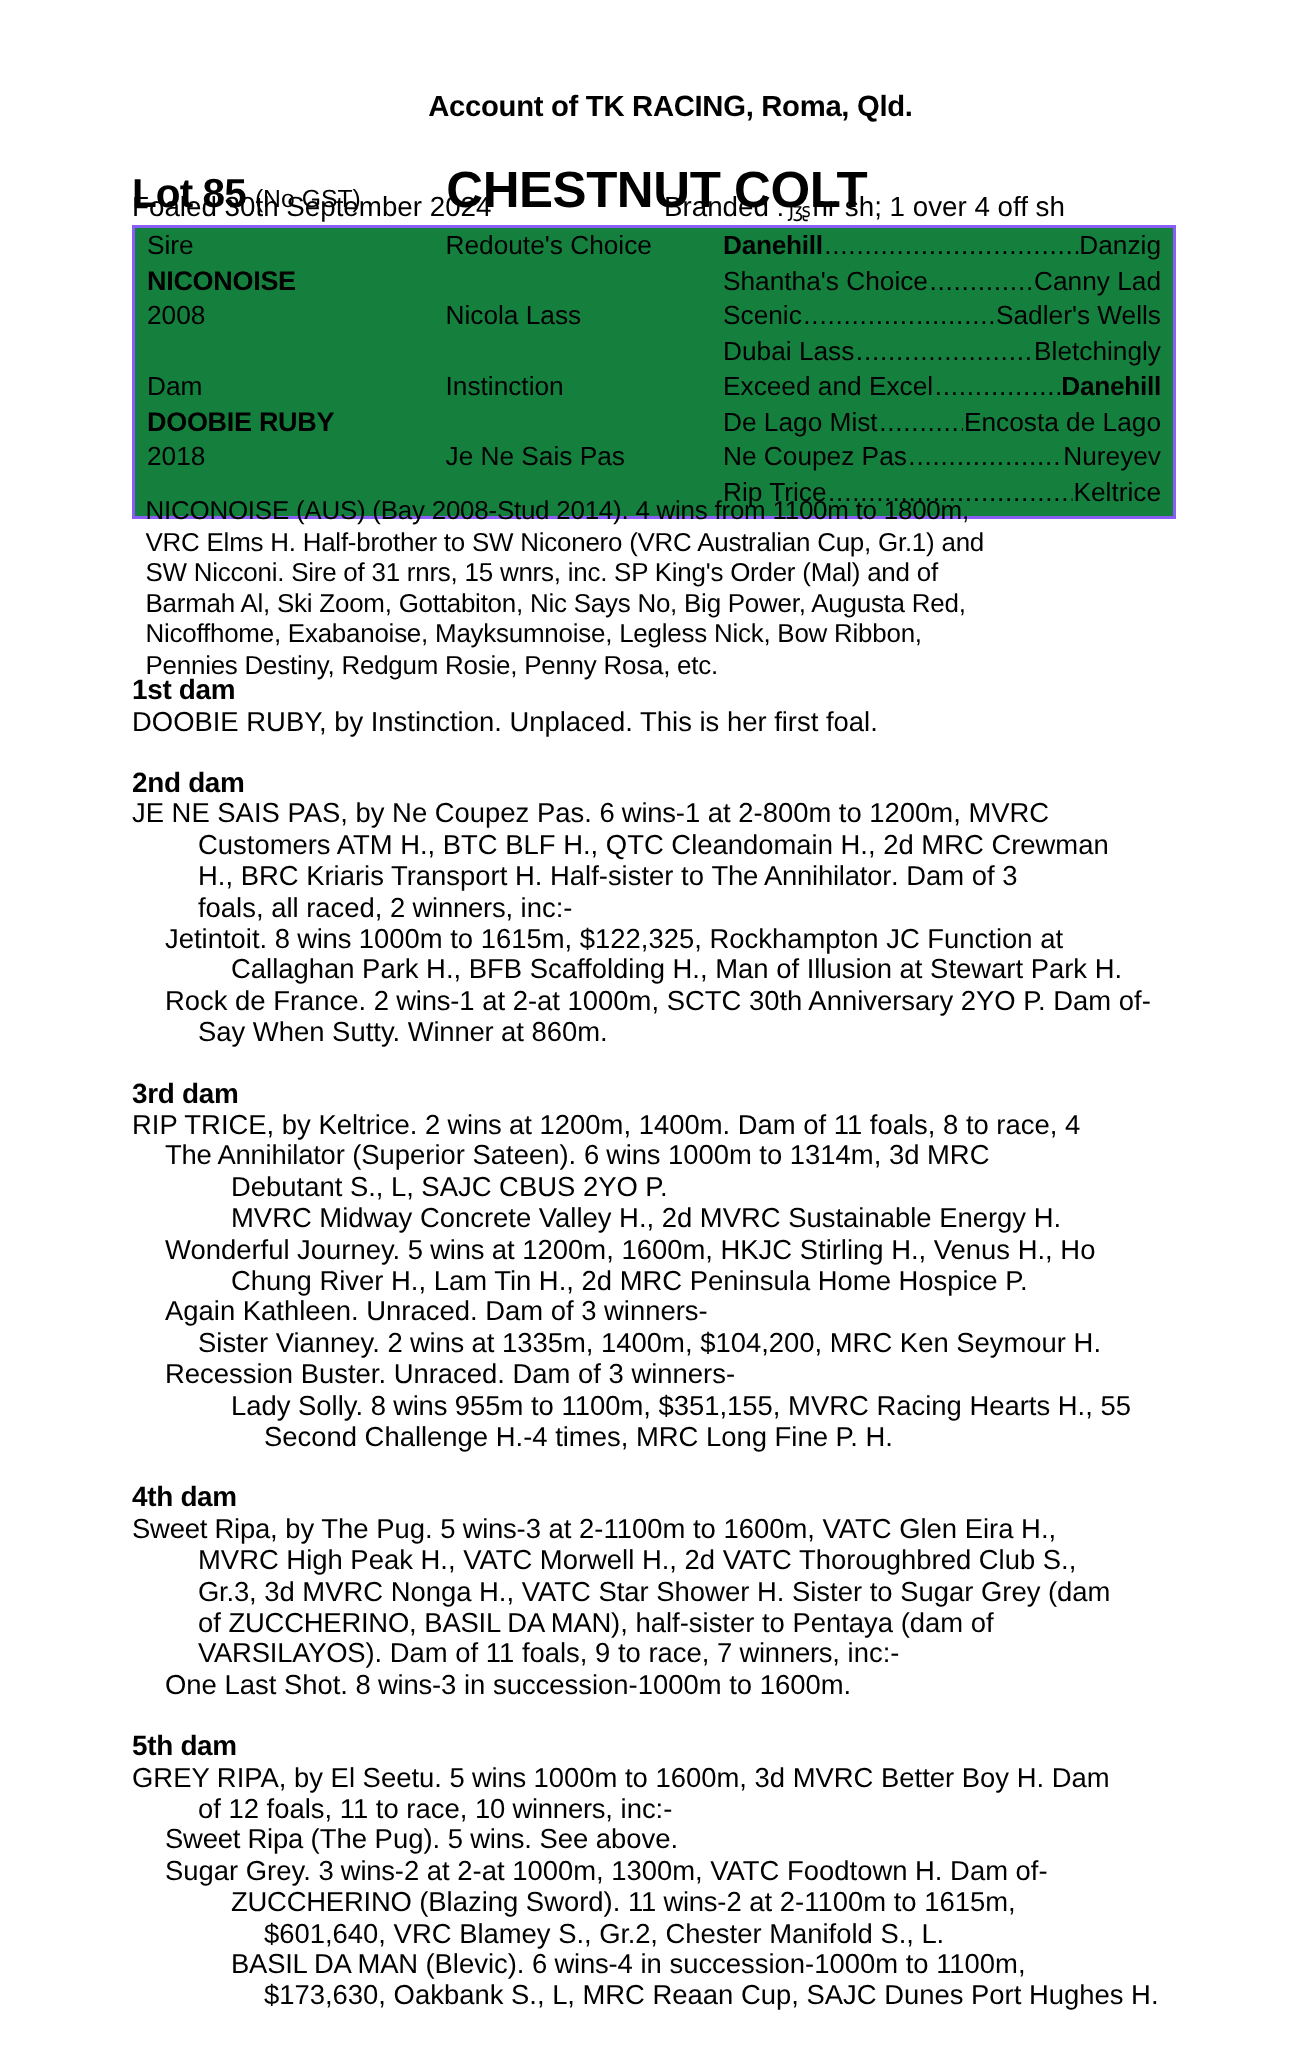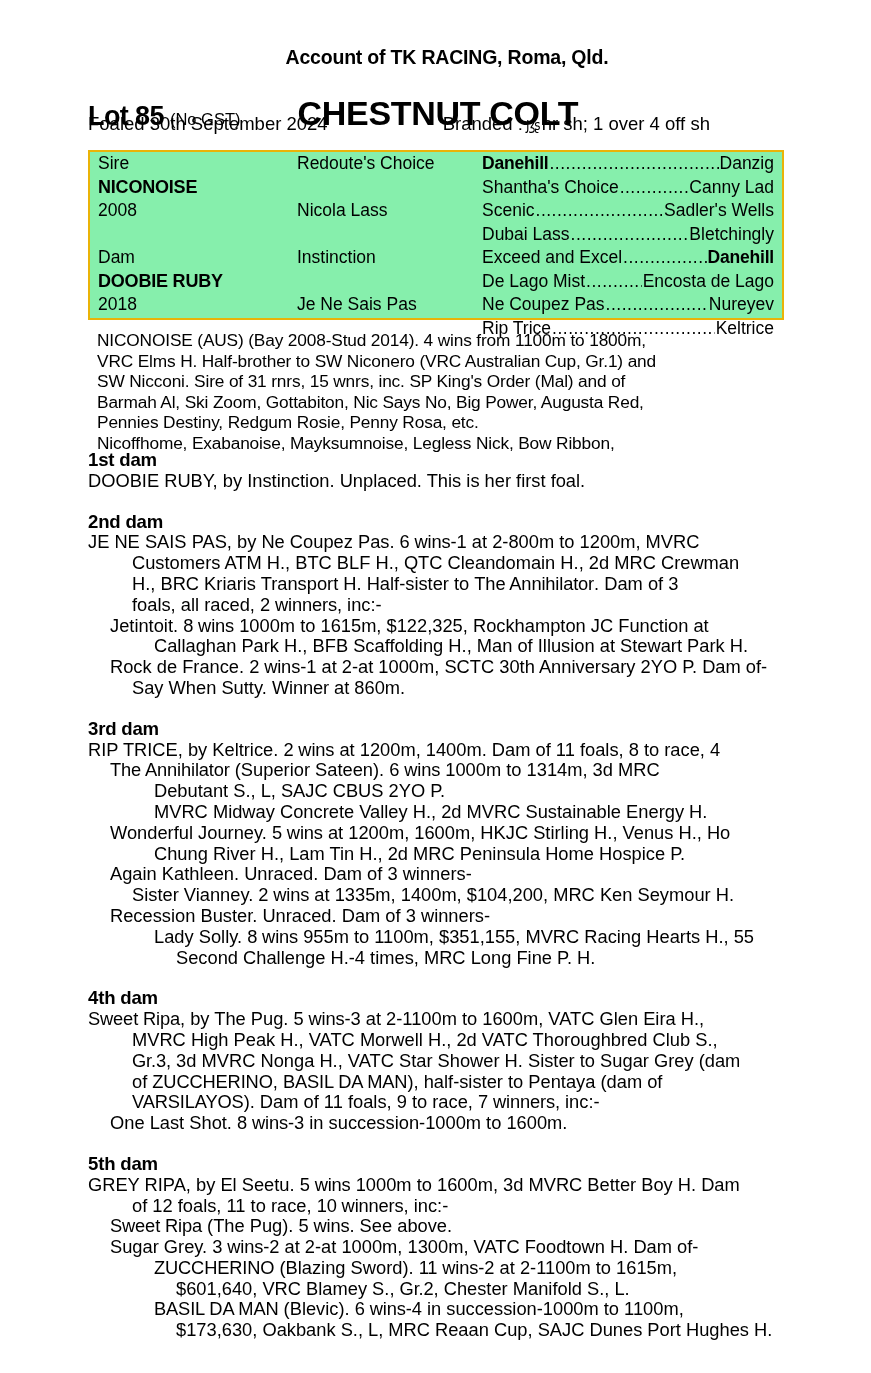--- a/index.html
+++ b/index.html
@@ -20,21 +20,21 @@
     left: 0; top: 0;
     width: 871px;
     height: 1373px;
     padding: 0;
   }
 
   
   .header {
     position: absolute;
     left: 88px;
-    top: 46px;
+    top: 60px;
     width: 698px;
   }
   .account-line {
     text-align: center;
     font-size: 19.5px;
     font-weight: bold;
     letter-spacing: -0.2px;
     line-height: 1.15;
     padding-left: 20px;
   }
@@ -88,24 +88,24 @@
     transform: scaleY(1.1);
     display: inline-block;
   }
 
   
   .ped-table {
     position: absolute;
     left: 88px;
     top: 150px;
     width: 696px;
-    height: 170px;
-    border: 2px solid #eab308;
+    height: 196px;
+    border: 2px solid #8b5cf6;
     box-sizing: border-box;
-    background: #86efac;
+    background: #15803d;
   }
   .ped-inner {
     position: relative;
     width: 100%;
     height: 100%;
   }
   .ped-col {
     position: absolute;
     top: 0;
     height: 100%;
@@ -274,22 +274,22 @@
         </div>
 
     </div>
   </div>
 
   <div class="sire-summary" id="sire-summary">
       <span class="ln">NICONOISE (AUS) (Bay 2008-Stud 2014). 4 wins from 1100m to 1800m,</span>
       <span class="ln">VRC Elms H. Half-brother to SW Niconero (VRC Australian Cup, Gr.1) and</span>
       <span class="ln">SW Nicconi. Sire of 31 rnrs, 15 wnrs, inc. SP King's Order (Mal) and of</span>
       <span class="ln">Barmah Al, Ski Zoom, Gottabiton, Nic Says No, Big Power, Augusta Red,</span>
+      <span class="ln">Nicoffhome, Exabanoise, Mayksumnoise, Legless Nick, Bow Ribbon,</span>
       <span class="ln">Pennies Destiny, Redgum Rosie, Penny Rosa, etc.</span>
-      <span class="ln">Nicoffhome, Exabanoise, Mayksumnoise, Legless Nick, Bow Ribbon,</span>
     </div>
 
   <div class="ped-body" id="ped-body">
       <div class="dam-head">1st dam</div>
       <span class="para i0">DOOBIE RUBY, by Instinction. Unplaced. This is her first foal.</span>
       <div class="gap"></div>
       <div class="dam-head">2nd dam</div>
       <span class="para i0">JE  NE  SAIS  PAS,  by  Ne  Coupez  Pas.  <b>6  wins</b>-1  at  2-800m  to  1200m,  MVRC</span>
       <span class="para i1">Customers  ATM  H.,  BTC  BLF  H.,  QTC  Cleandomain  H.,  2d  MRC  Crewman</span>
       <span class="para i1">H.,  BRC  Kriaris  Transport  H.  Half-sister  to  <b>The  Annihilator</b>.  Dam  of  3</span>

